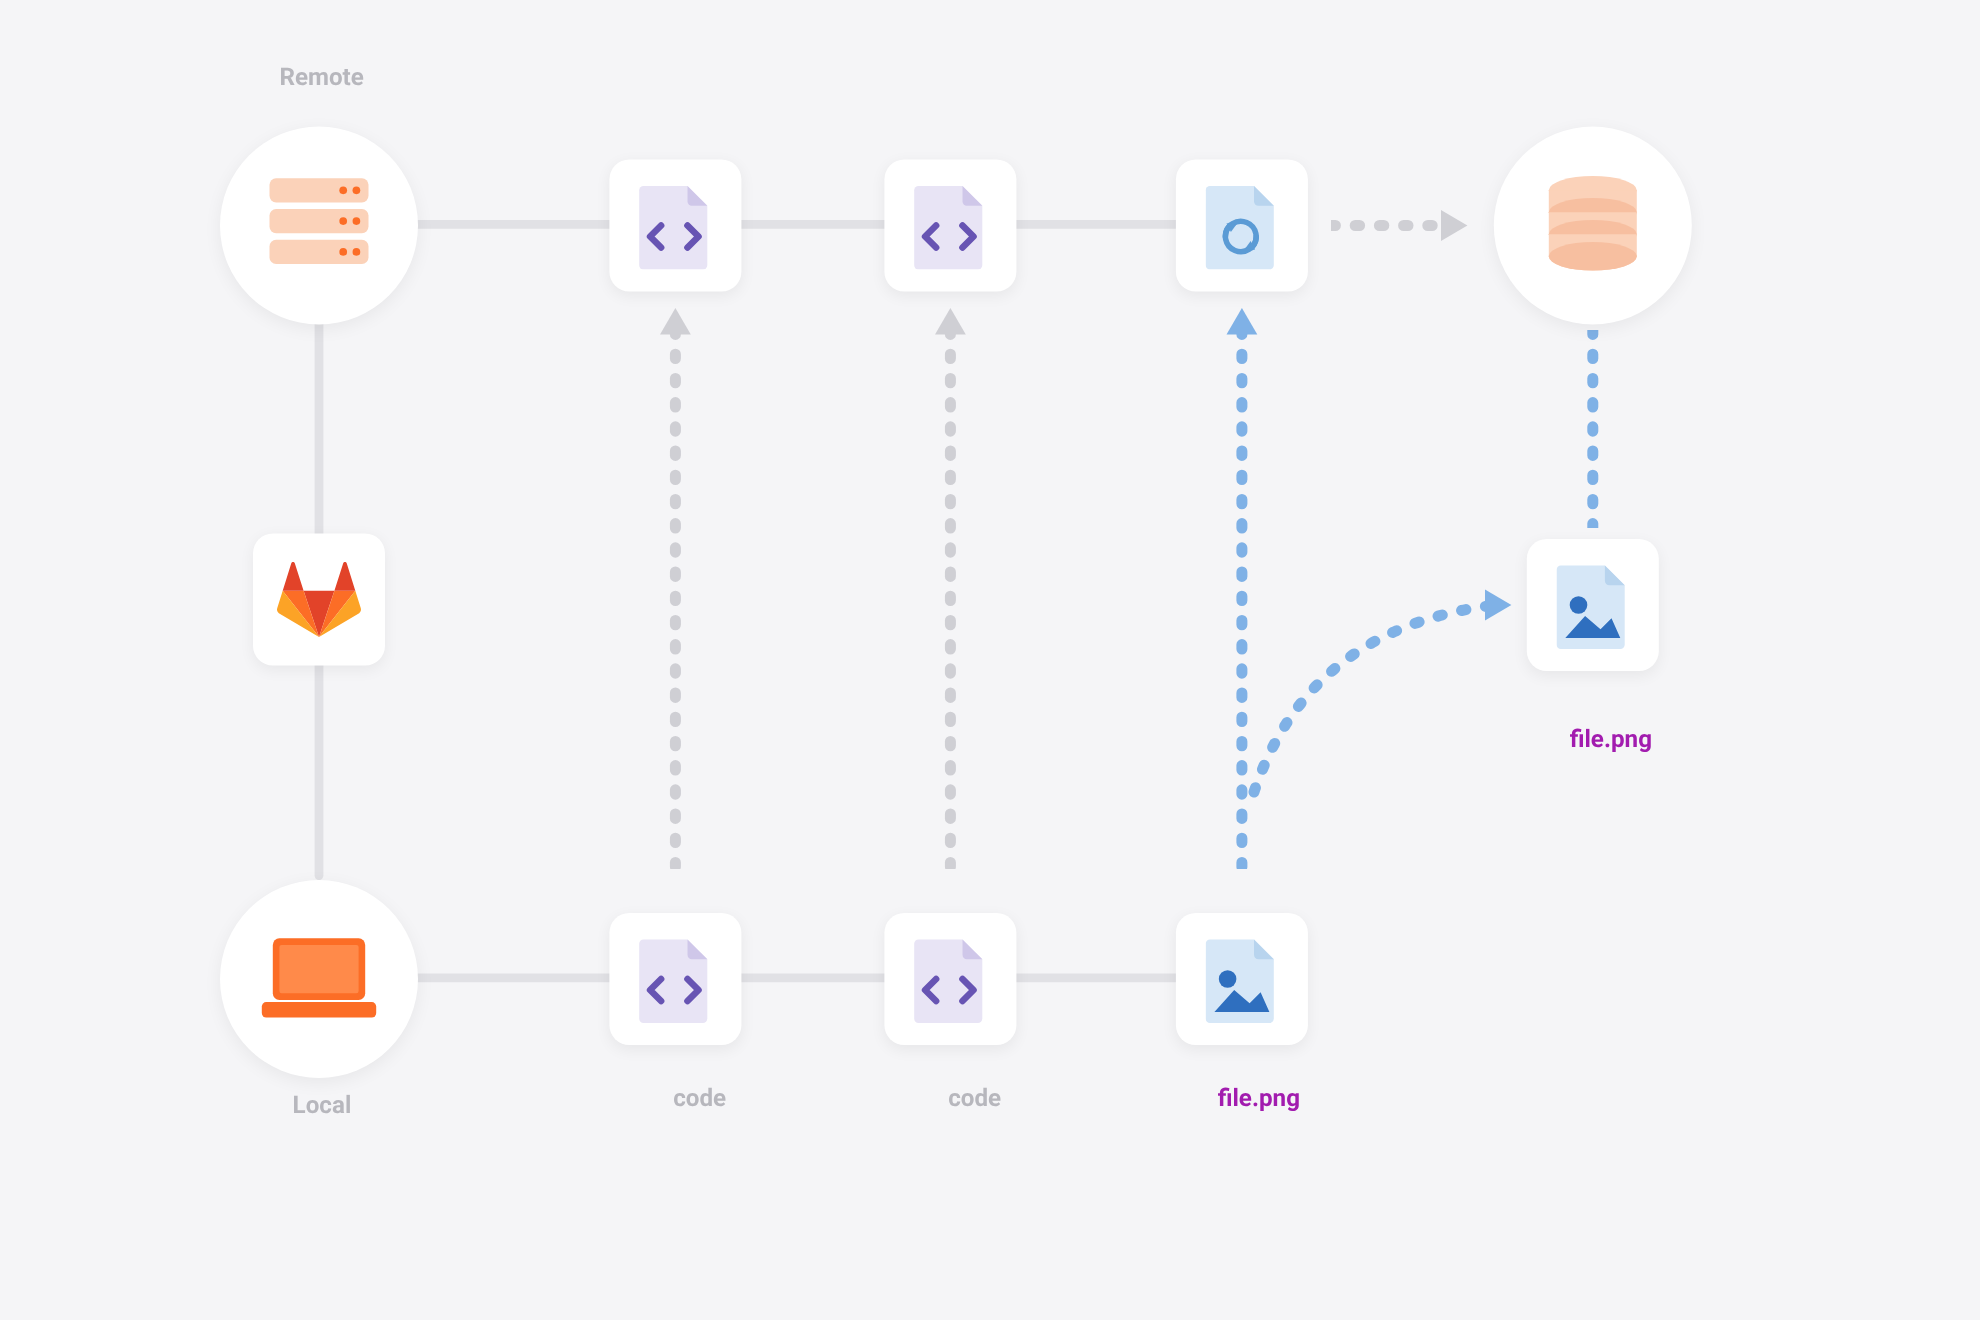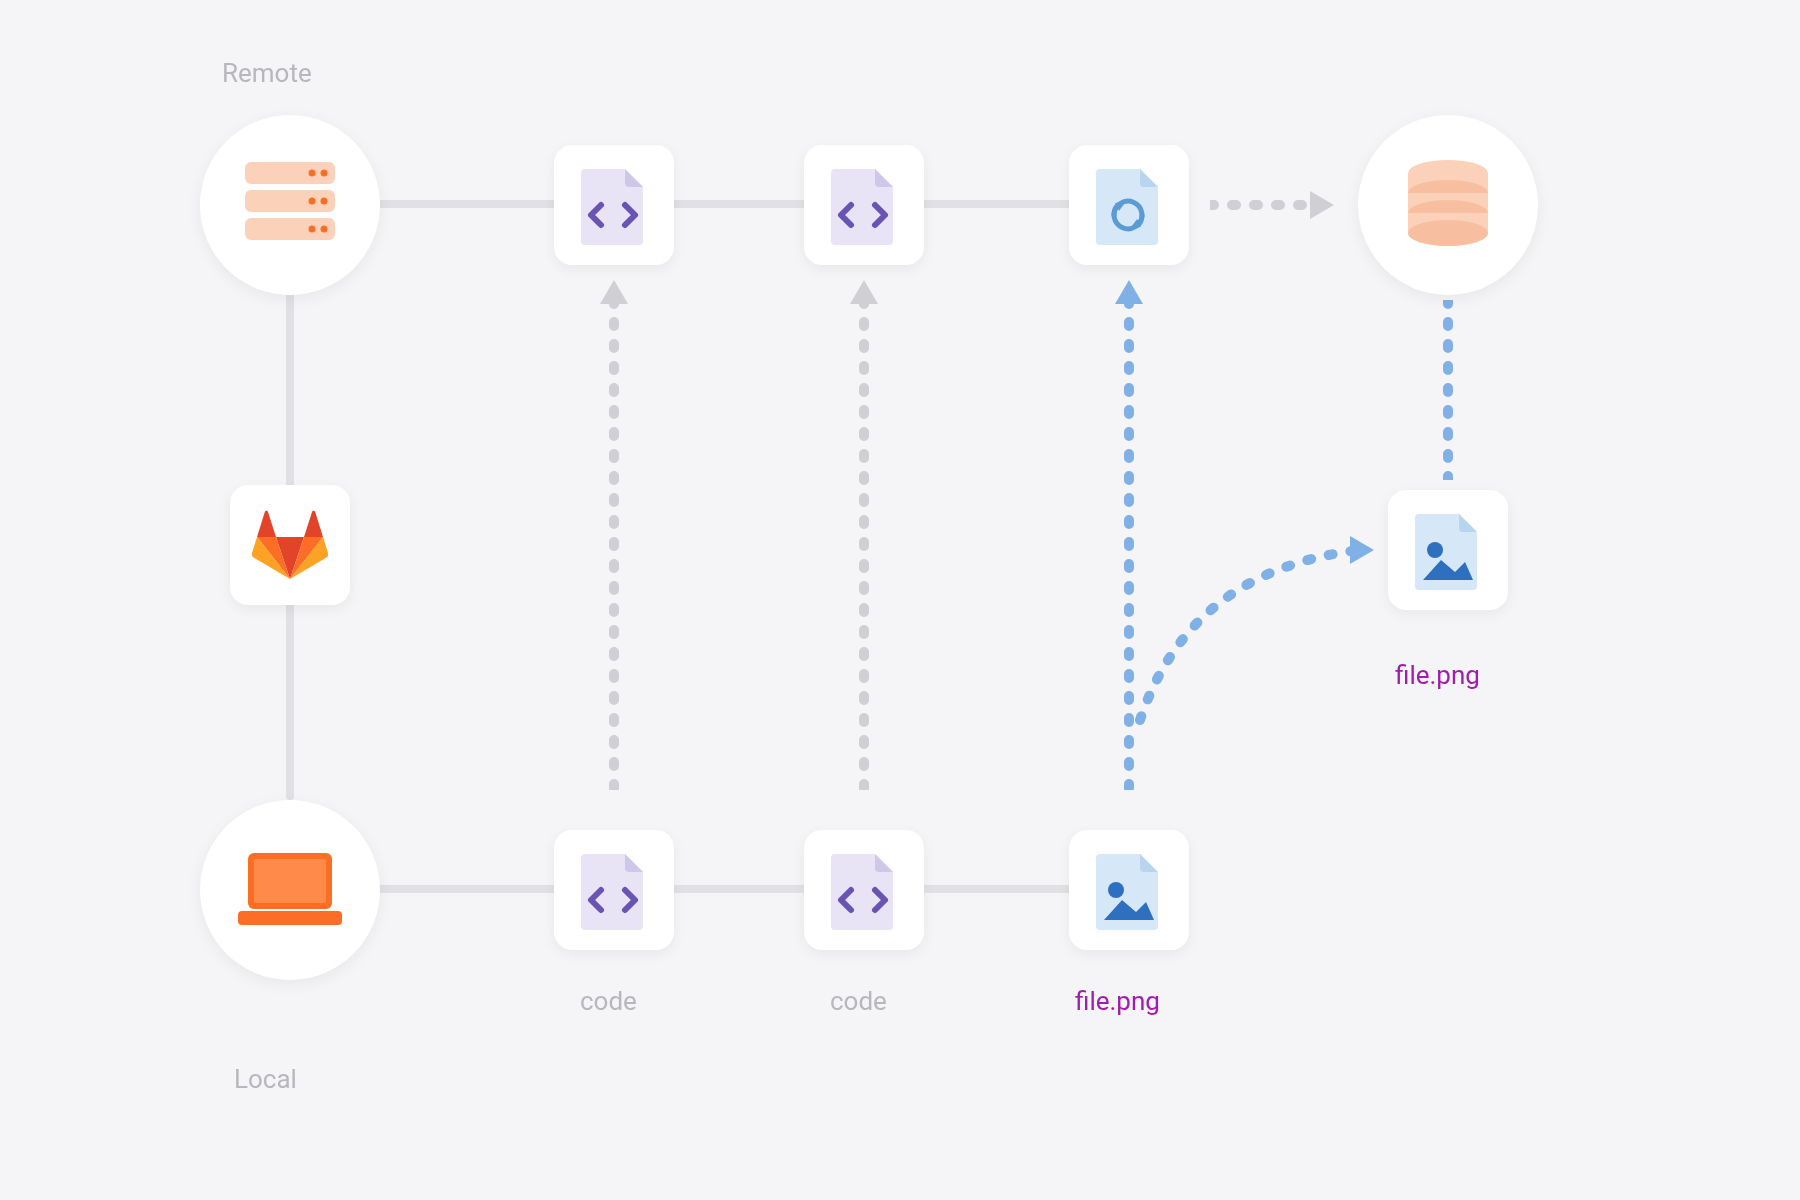--- a/index.html
+++ b/index.html
@@ -11,23 +11,24 @@
     font-family: -apple-system, BlinkMacSystemFont, "Segoe UI", Roboto, "Helvetica Neue", Arial, sans-serif;
     overflow: hidden;
   }
   .stage {
     position: relative;
     width: 1800px;
     height: 1200px;
   }
   .label {
     position: absolute;
-    font-size: 26px;
-    font-weight: 400;
+    font-size: 22px;
+    font-weight: 700;
     color: #b7b7bd;
+    margin-left: 32px;
   }
   .label.blue { color: #a21caf; }
   .circle-node {
     position: absolute;
     width: 180px;
     height: 180px;
     background: #fff;
     border-radius: 50%;
     box-shadow: 0 4px 16px rgba(0,0,0,0.06);
     display: flex;
@@ -79,21 +80,21 @@
     border-bottom: 14px solid transparent;
     border-left: 24px solid #7fb1e6;
   }
 </style>
 </head>
 <body>
 
 <div class="stage">
 
   <div class="label" style="left:222px; top:58px;">Remote</div>
-  <div class="label" style="left:234px; top:1064px;">Local</div>
+  <div class="label" style="left:234px; top:993px;">Local</div>
   <div class="label" style="left:580px; top:986px;">code</div>
   <div class="label" style="left:830px; top:986px;">code</div>
   <div class="label blue" style="left:1075px; top:986px;">file.png</div>
   <div class="label blue" style="left:1395px; top:660px;">file.png</div>
 
   <div class="connector v" style="left:286px; top:290px; height:210px;"></div>
   <div class="connector v" style="left:286px; top:590px; height:210px;"></div>
 
   <div class="connector h" style="left:360px; top:200px; width:740px;"></div>
 

